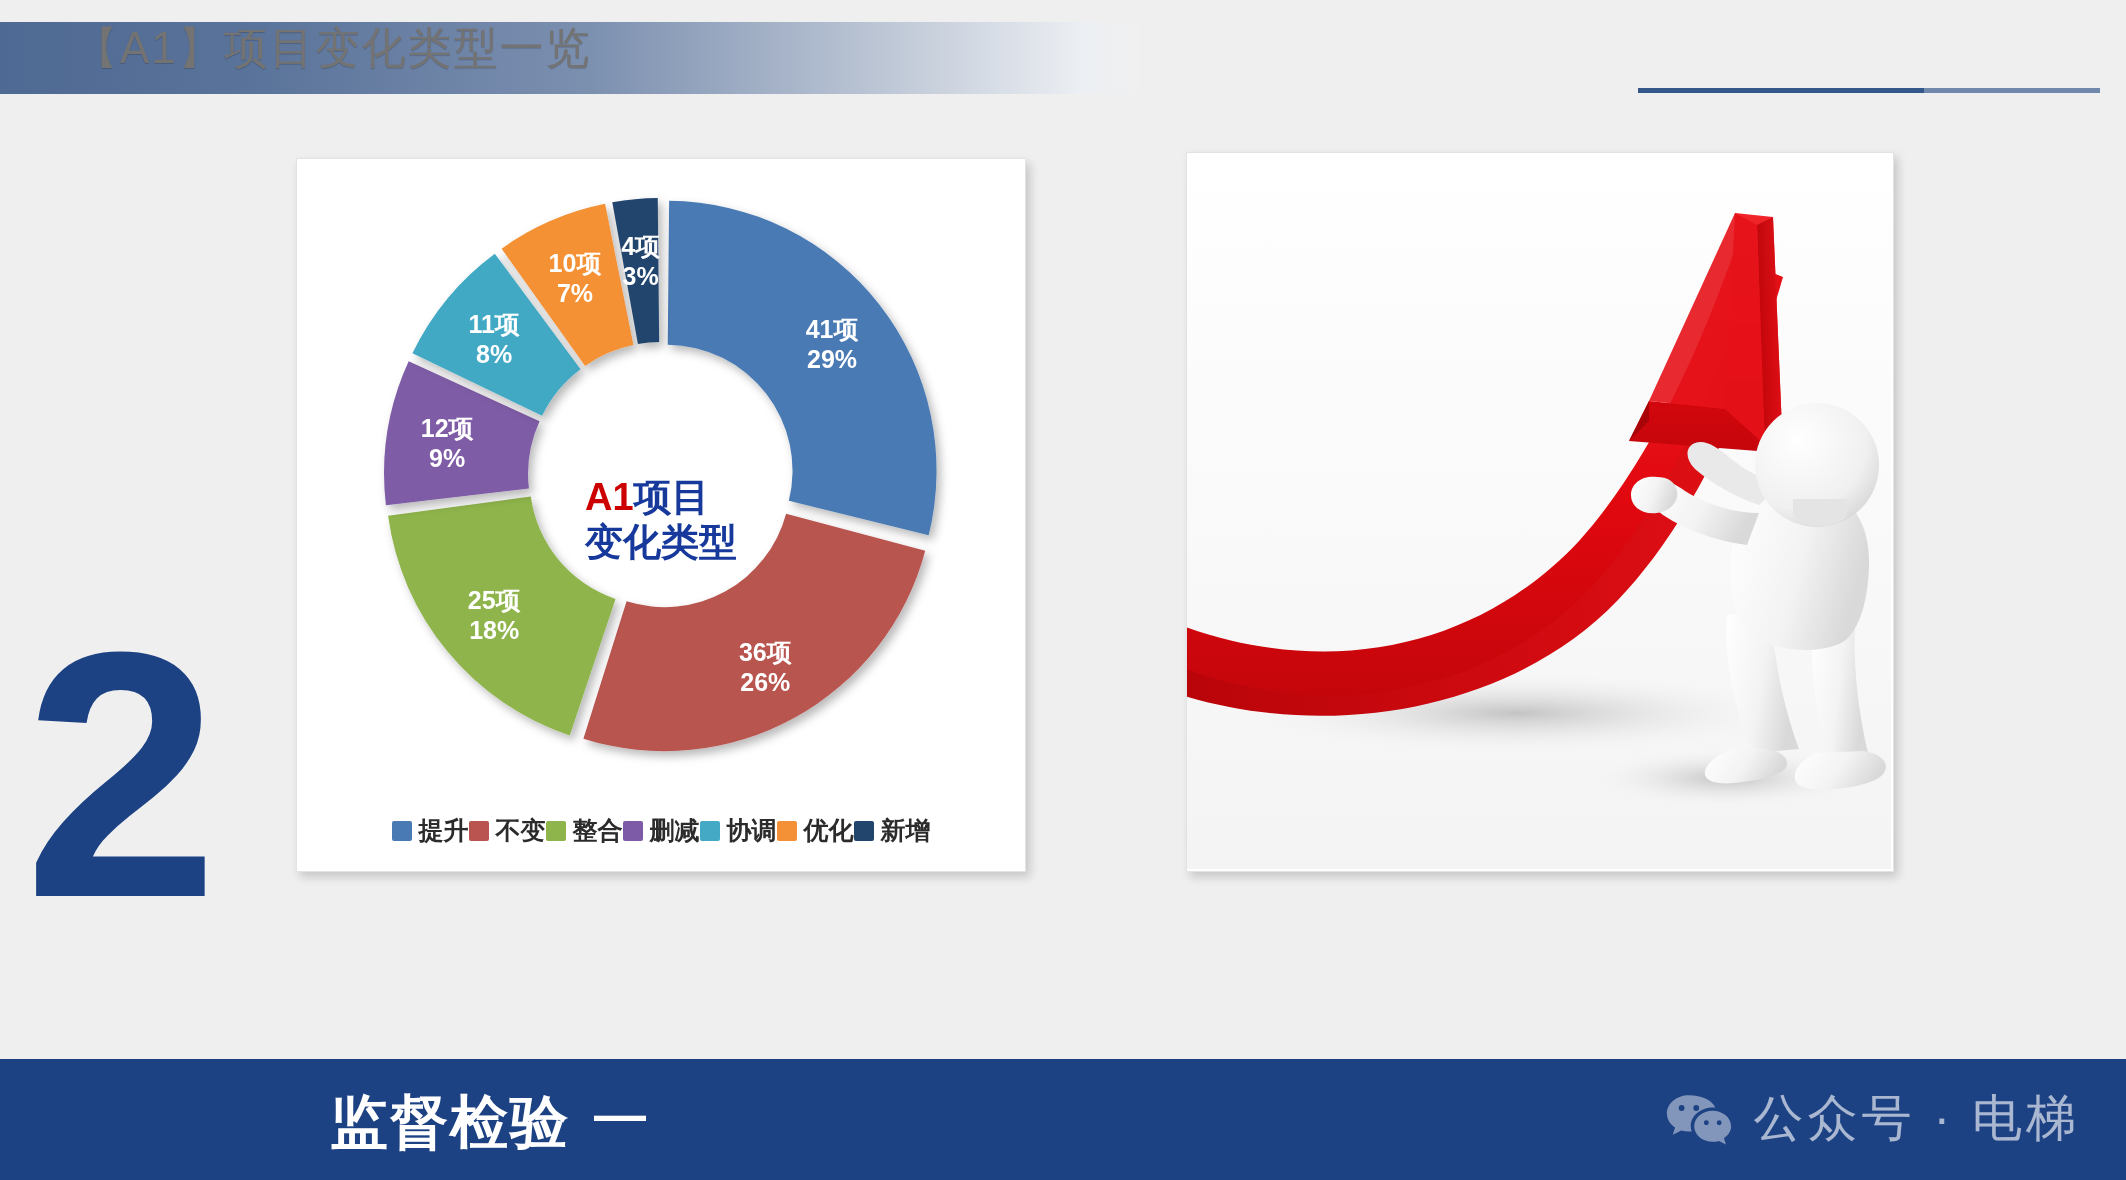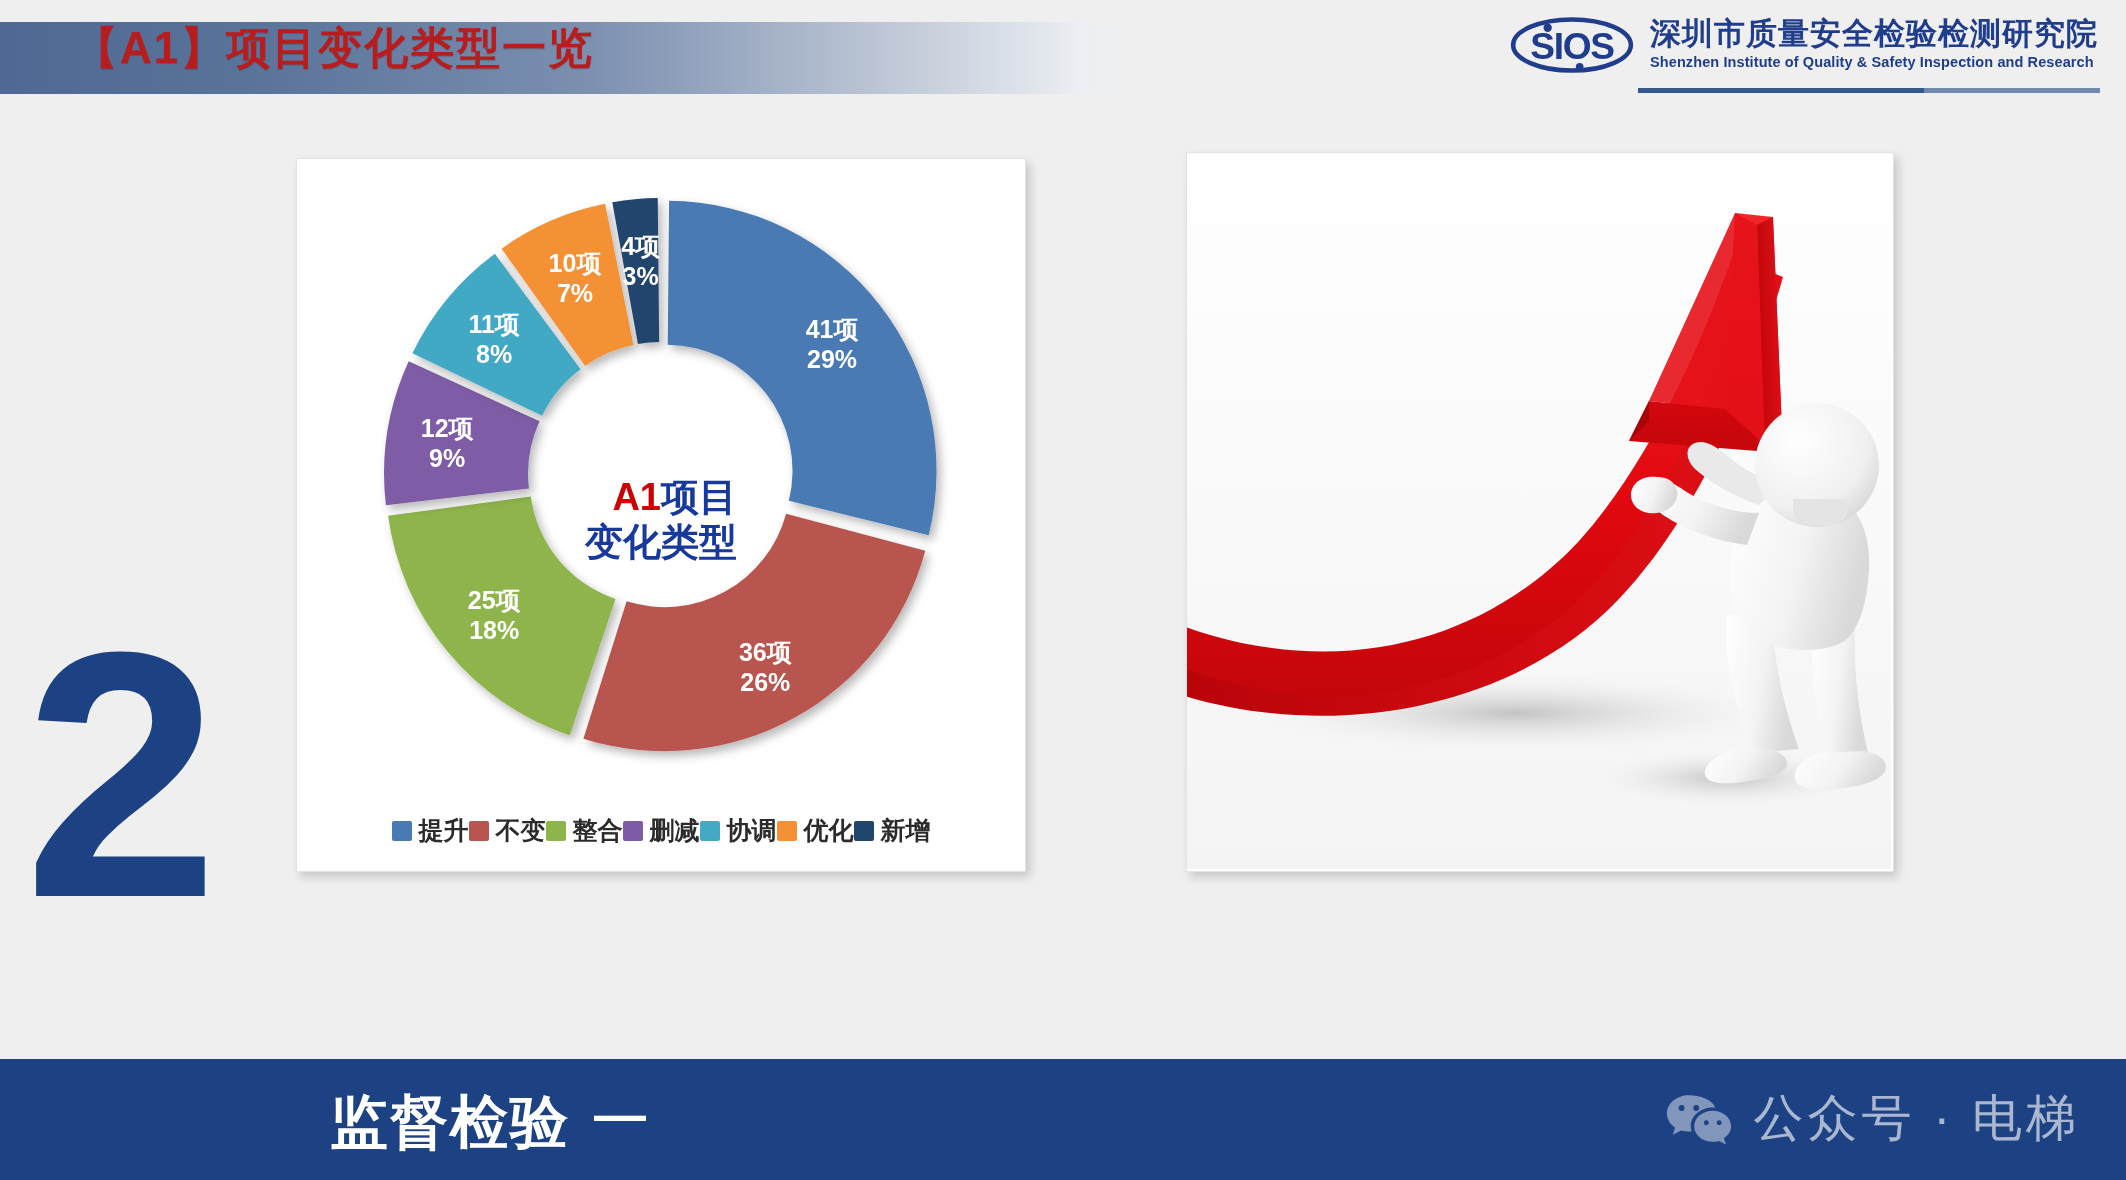--- a/index.html
+++ b/index.html
@@ -12,21 +12,21 @@
   }
   .slide{position:absolute;inset:0;width:2126px;height:1180px;background:#efefef;overflow:hidden;}
 
   
   .title-bar{
     position:absolute;left:0;top:22px;width:1140px;height:72px;
     background:linear-gradient(to right,#4e6993 0%,#5a739a 22%,#7c90b0 52%,#b9c3d3 76%,#eceff3 95%,#f0f0f0 100%);
   }
   .title-text{
     position:absolute;left:74px;top:26px;
-    font-size:44px;font-weight:bold;color:#b91c1c;letter-spacing:2px;
+    font-size:44px;font-weight:normal;color:#737373;letter-spacing:2px;
     white-space:nowrap;line-height:1;
     text-shadow:0 1px 1px rgba(0,0,0,.18);
   }
 
   
   .logo-wrap{position:absolute;right:28px;top:14px;display:flex;align-items:flex-start;}
   .logo-mark{width:128px;height:62px;margin-right:14px;flex:0 0 auto;}
   .logo-texts{padding-top:4px;}
   .logo-cn{
     font-size:31px;font-weight:bold;color:#1f3d8c;letter-spacing:1px;
@@ -48,21 +48,21 @@
     box-shadow:4px 5px 9px rgba(0,0,0,.17);
   }
   #chart-card{left:296px;top:158px;width:728px;height:712px;}
   #photo-card{left:1186px;top:152px;width:706px;height:718px;}
 
   
   .donut-area{position:absolute;left:0;top:0;width:728px;height:630px;}
   .donut-svg{position:absolute;left:50%;top:10px;transform:translateX(-50%);}
   .center-label{
     position:absolute;left:50%;top:316px;transform:translateX(-50%);
-    text-align:right;line-height:1.18;white-space:nowrap;
+    text-align:left;line-height:1.18;white-space:nowrap;
     font-size:38px;font-weight:bold;
   }
   .center-l1 .red{color:#cc0000;}
   .center-l1 .blue,.center-l2{color:#17399b;}
 
   .seg-label{
     fill:#ffffff;font-family:"Liberation Sans",sans-serif;
     font-weight:bold;font-size:25px;text-anchor:middle;
     paint-order:stroke;
   }
@@ -109,32 +109,20 @@
   .wechat-text{font-size:50px;color:#ffffff;letter-spacing:4px;white-space:nowrap;}
 </style>
 </head>
 <body>
 
 <div class="slide">
 
   <div class="title-bar"></div>
   <div class="title-text">【A1】项目变化类型一览</div>
 
-  <div class="logo-wrap">
-    <svg class="logo-mark" viewBox="0 0 200 96">
-      <ellipse cx="100" cy="48" rx="92" ry="40" fill="none" stroke="#1f3d8c" stroke-width="7"></ellipse>
-      <text x="100" y="70" text-anchor="middle" font-family="Liberation Sans, sans-serif" font-size="58" font-weight="bold" fill="#1f3d8c" letter-spacing="-2">SIOS</text>
-      <circle cx="62" cy="21" r="6.5" fill="#1f3d8c"></circle>
-      <circle cx="112" cy="82" r="6" fill="#1f3d8c"></circle>
-    </svg>
-    <div class="logo-texts">
-      <div class="logo-cn">深圳市质量安全检验检测研究院</div>
-      <div class="logo-en">Shenzhen Institute of Quality &amp; Safety Inspection and Research</div>
-    </div>
-  </div>
   <div class="logo-rule"></div>
 
   <div class="card" id="chart-card">
 
     <div class="donut-area">
       <svg class="donut-svg" width="660" height="620" viewBox="0 0 660 620">
         <defs>
           <filter id="segShadow" x="-25%" y="-25%" width="150%" height="150%">
             <feDropShadow dx="4" dy="5" stdDeviation="5" flood-color="#000000" flood-opacity="0.28"></feDropShadow>
           </filter>

